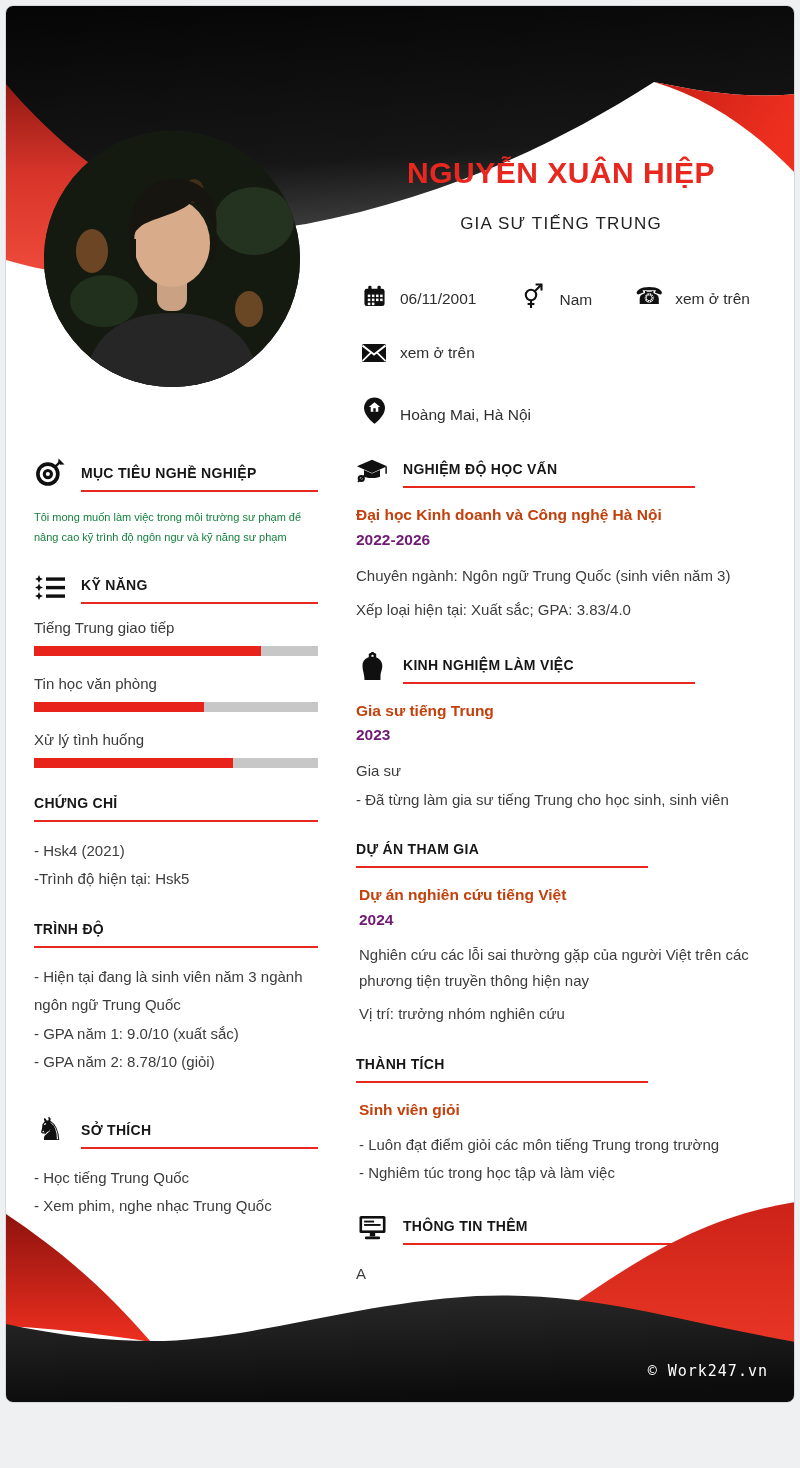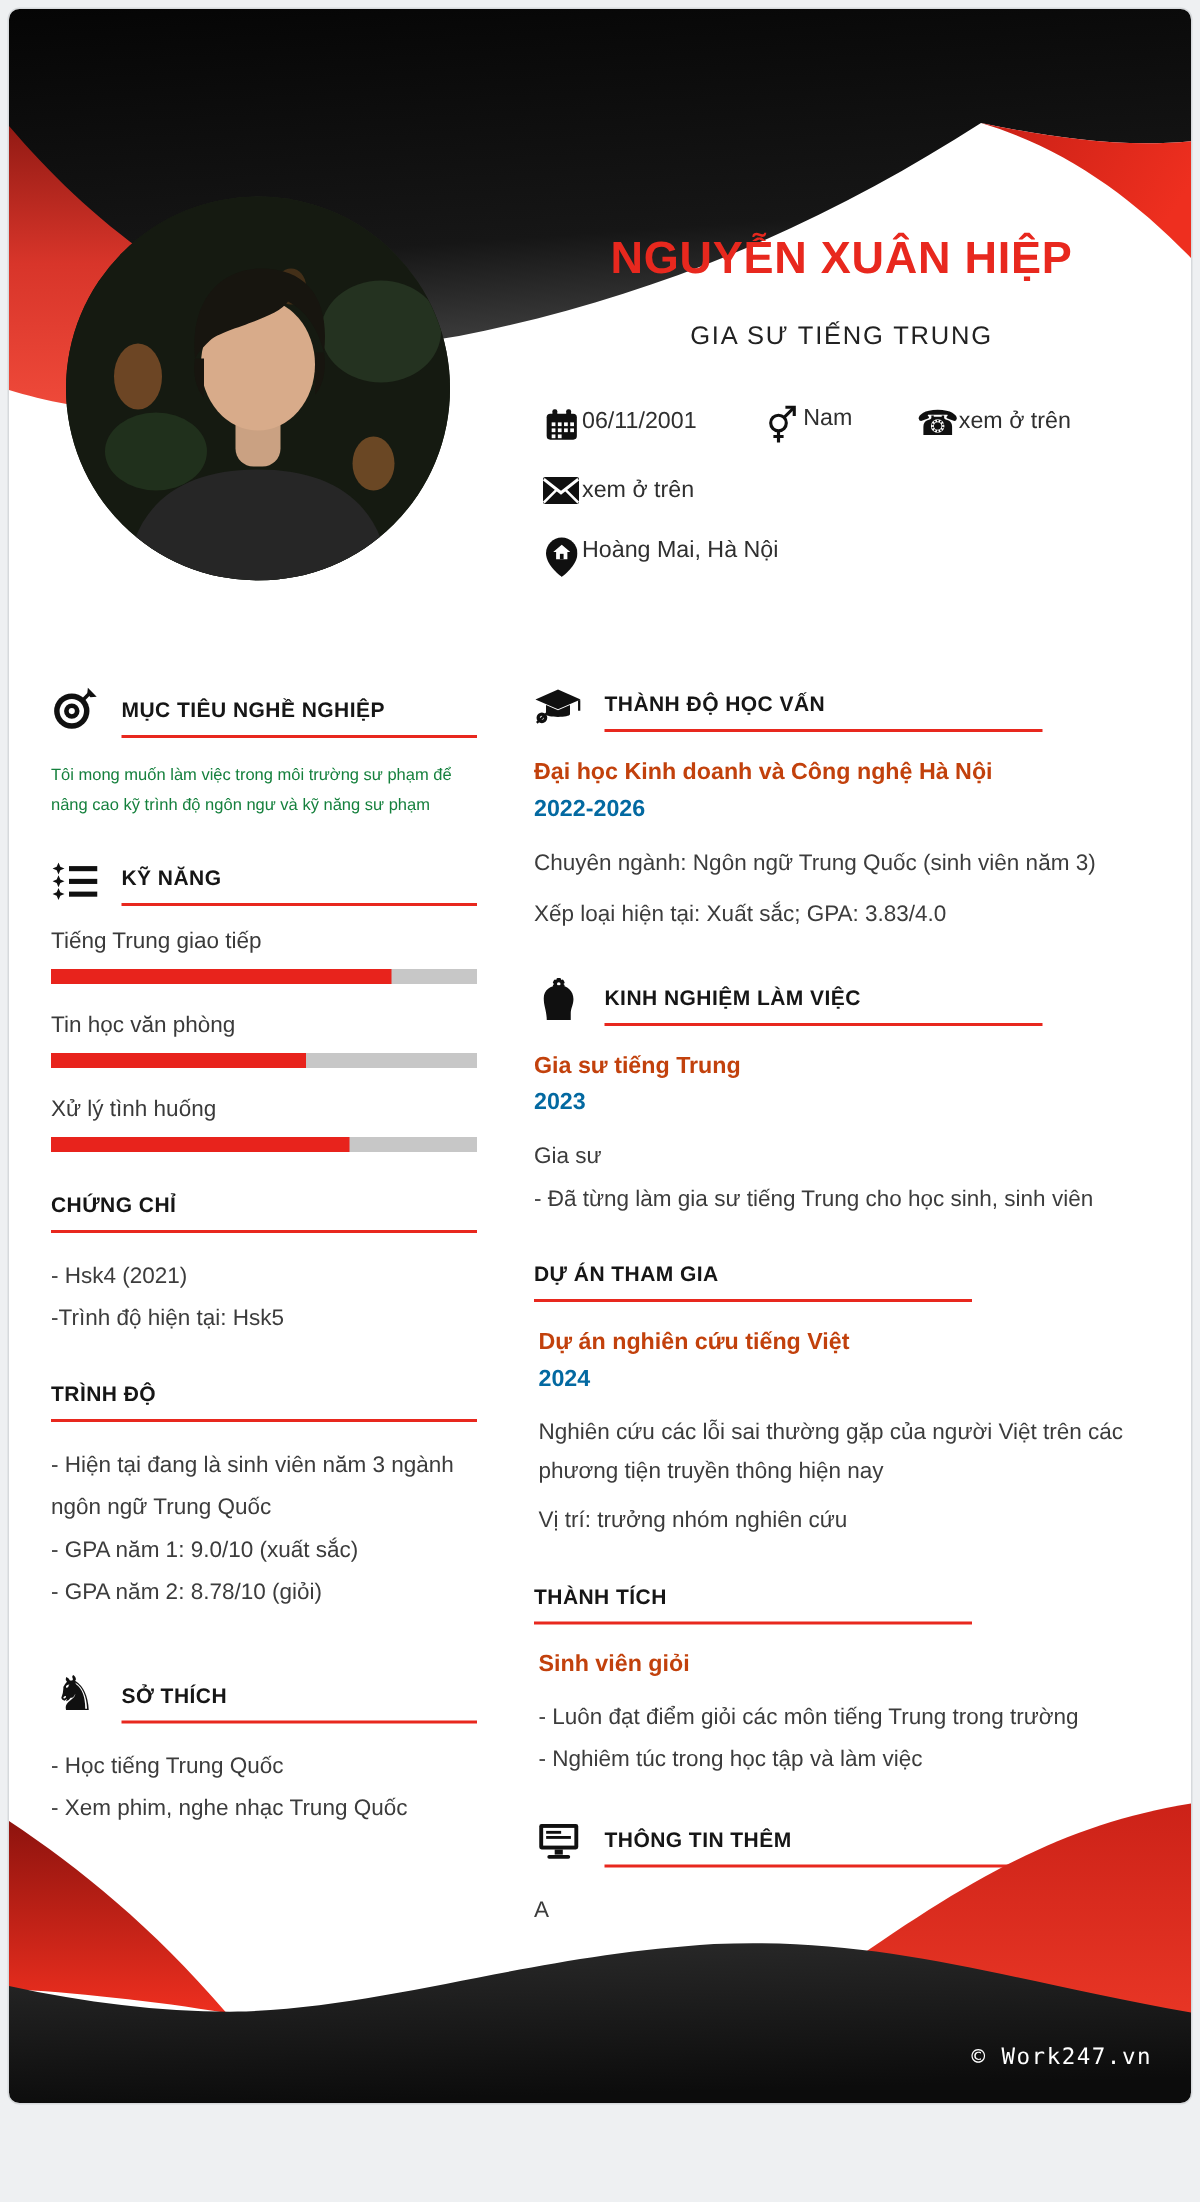--- a/index.html
+++ b/index.html
@@ -28,41 +28,41 @@
   .photo svg { display:block; width:100%; height:100%; }
   
   .hdr-info { position:absolute; left:345px; top:150px; width:420px; }
   .name {
     text-align:center; color:#e8281e; font-size:30px; font-weight:bold;
     letter-spacing:.5px; white-space:nowrap;
   }
   .role { text-align:center; color:#222; font-size:17px; letter-spacing:1.2px; margin-top:24px; }
   .contacts { margin-top:36px; padding-left:10px; }
   .c-row { display:flex; align-items:center; margin-bottom:22px; }
-  .c-item { display:flex; align-items:flex-start; gap:1px; }
+  .c-item { display:flex; align-items:flex-end; gap:13px;margin-top:13px; }
   .c-item + .c-item { margin-left:44px; }
   .c-txt { font-size:15.5px; color:#2f2f2f; white-space:nowrap; }
   .cicon { display:inline-flex; width:26px; justify-content:center; flex:none; }
   .glyph { font-family:"DejaVu Sans",sans-serif; font-size:23px; color:#101010; line-height:1; }
   
   .content { position:absolute; top:452px; left:28px; right:20px; display:flex; gap:38px; }
   .col-left  { width:284px; flex:none; }
   .col-right { flex:1; min-width:0; }
   .sec { margin-bottom:27px; }
   .sec-head { display:flex; align-items:flex-end; gap:15px; margin-bottom:15px; }
   .sec-ic { flex:none; width:32px; display:flex; justify-content:center; padding-bottom:4px; }
   .sec-title {
     font-size:14px; font-weight:bold; color:#161616; letter-spacing:.3px;
     border-bottom:2px solid #e8281e; padding-bottom:9px; flex:1;
   }
   .col-right .sec-title { flex:none; width:292px; }
   .body-txt { font-size:11px; line-height:1.85; color:#15803d; }
   .gray { color:#5f6368; }
   .entry-title { font-size:15.5px; font-weight:bold; color:#c2410c; line-height:1.6; }
-  .entry-year  { font-size:15.5px; font-weight:bold; color:#0369a1; line-height:1.6; margin-bottom:9px; }
+  .entry-year  { font-size:15.5px; font-weight:bold; color:#701a75; line-height:1.6; margin-bottom:9px; }
   .line { font-size:15px; line-height:1.9; color:#3c3c3c; }
   .line.sp { margin-top:6px; }
   
   .skill { margin-bottom:19px; }
   .skill-label { font-size:15px; color:#3a3a3a; margin-bottom:10px; }
   .skill-track { width:100%; height:10px; background:#c7c7c7; }
   .skill-fill  { height:10px; background:#e8231c; width:0; }
   
   .watermark {
     position:absolute; right:26px; bottom:22px; color:#ffffff;
@@ -279,21 +279,21 @@
           <span class="sec-ic">
             <svg width="34" height="26" viewBox="0 0 34 26">
                 <path d="M17,1 L33,8 L17,15 L1,8 Z" fill="#101010"></path>
                 <path d="M8.5,12 V18.5 C8.5,21 25.5,21 25.5,18.5 V12 L17,15.7 Z" fill="#101010"></path>
                 <path d="M32,8.5 V16" stroke="#101010" stroke-width="1.6"></path>
                 <circle cx="5.6" cy="21" r="3.8" fill="#101010"></circle>
                 <circle cx="5.6" cy="21" r="1.4" fill="#ffffff"></circle>
                 <path d="M2,24.6 L9.2,17.6" stroke="#101010" stroke-width="1.6"></path>
               </svg>
           </span>
-          <div class="sec-title">THÀNH ĐỘ HỌC VẤN</div>
+          <div class="sec-title">NGHIỆM ĐỘ HỌC VẤN</div>
         </div>
         <div class="entry-title">Đại học Kinh doanh và Công nghệ Hà Nội</div>
         <div class="entry-year">2022-2026</div>
         <div class="line gray">Chuyên ngành: Ngôn ngữ Trung Quốc (sinh viên năm 3)</div>
         <div class="line sp">Xếp loại hiện tại: Xuất sắc; GPA: 3.83/4.0</div>
       </div>
 
       <div class="sec">
         <div class="sec-head">
           <span class="sec-ic">

